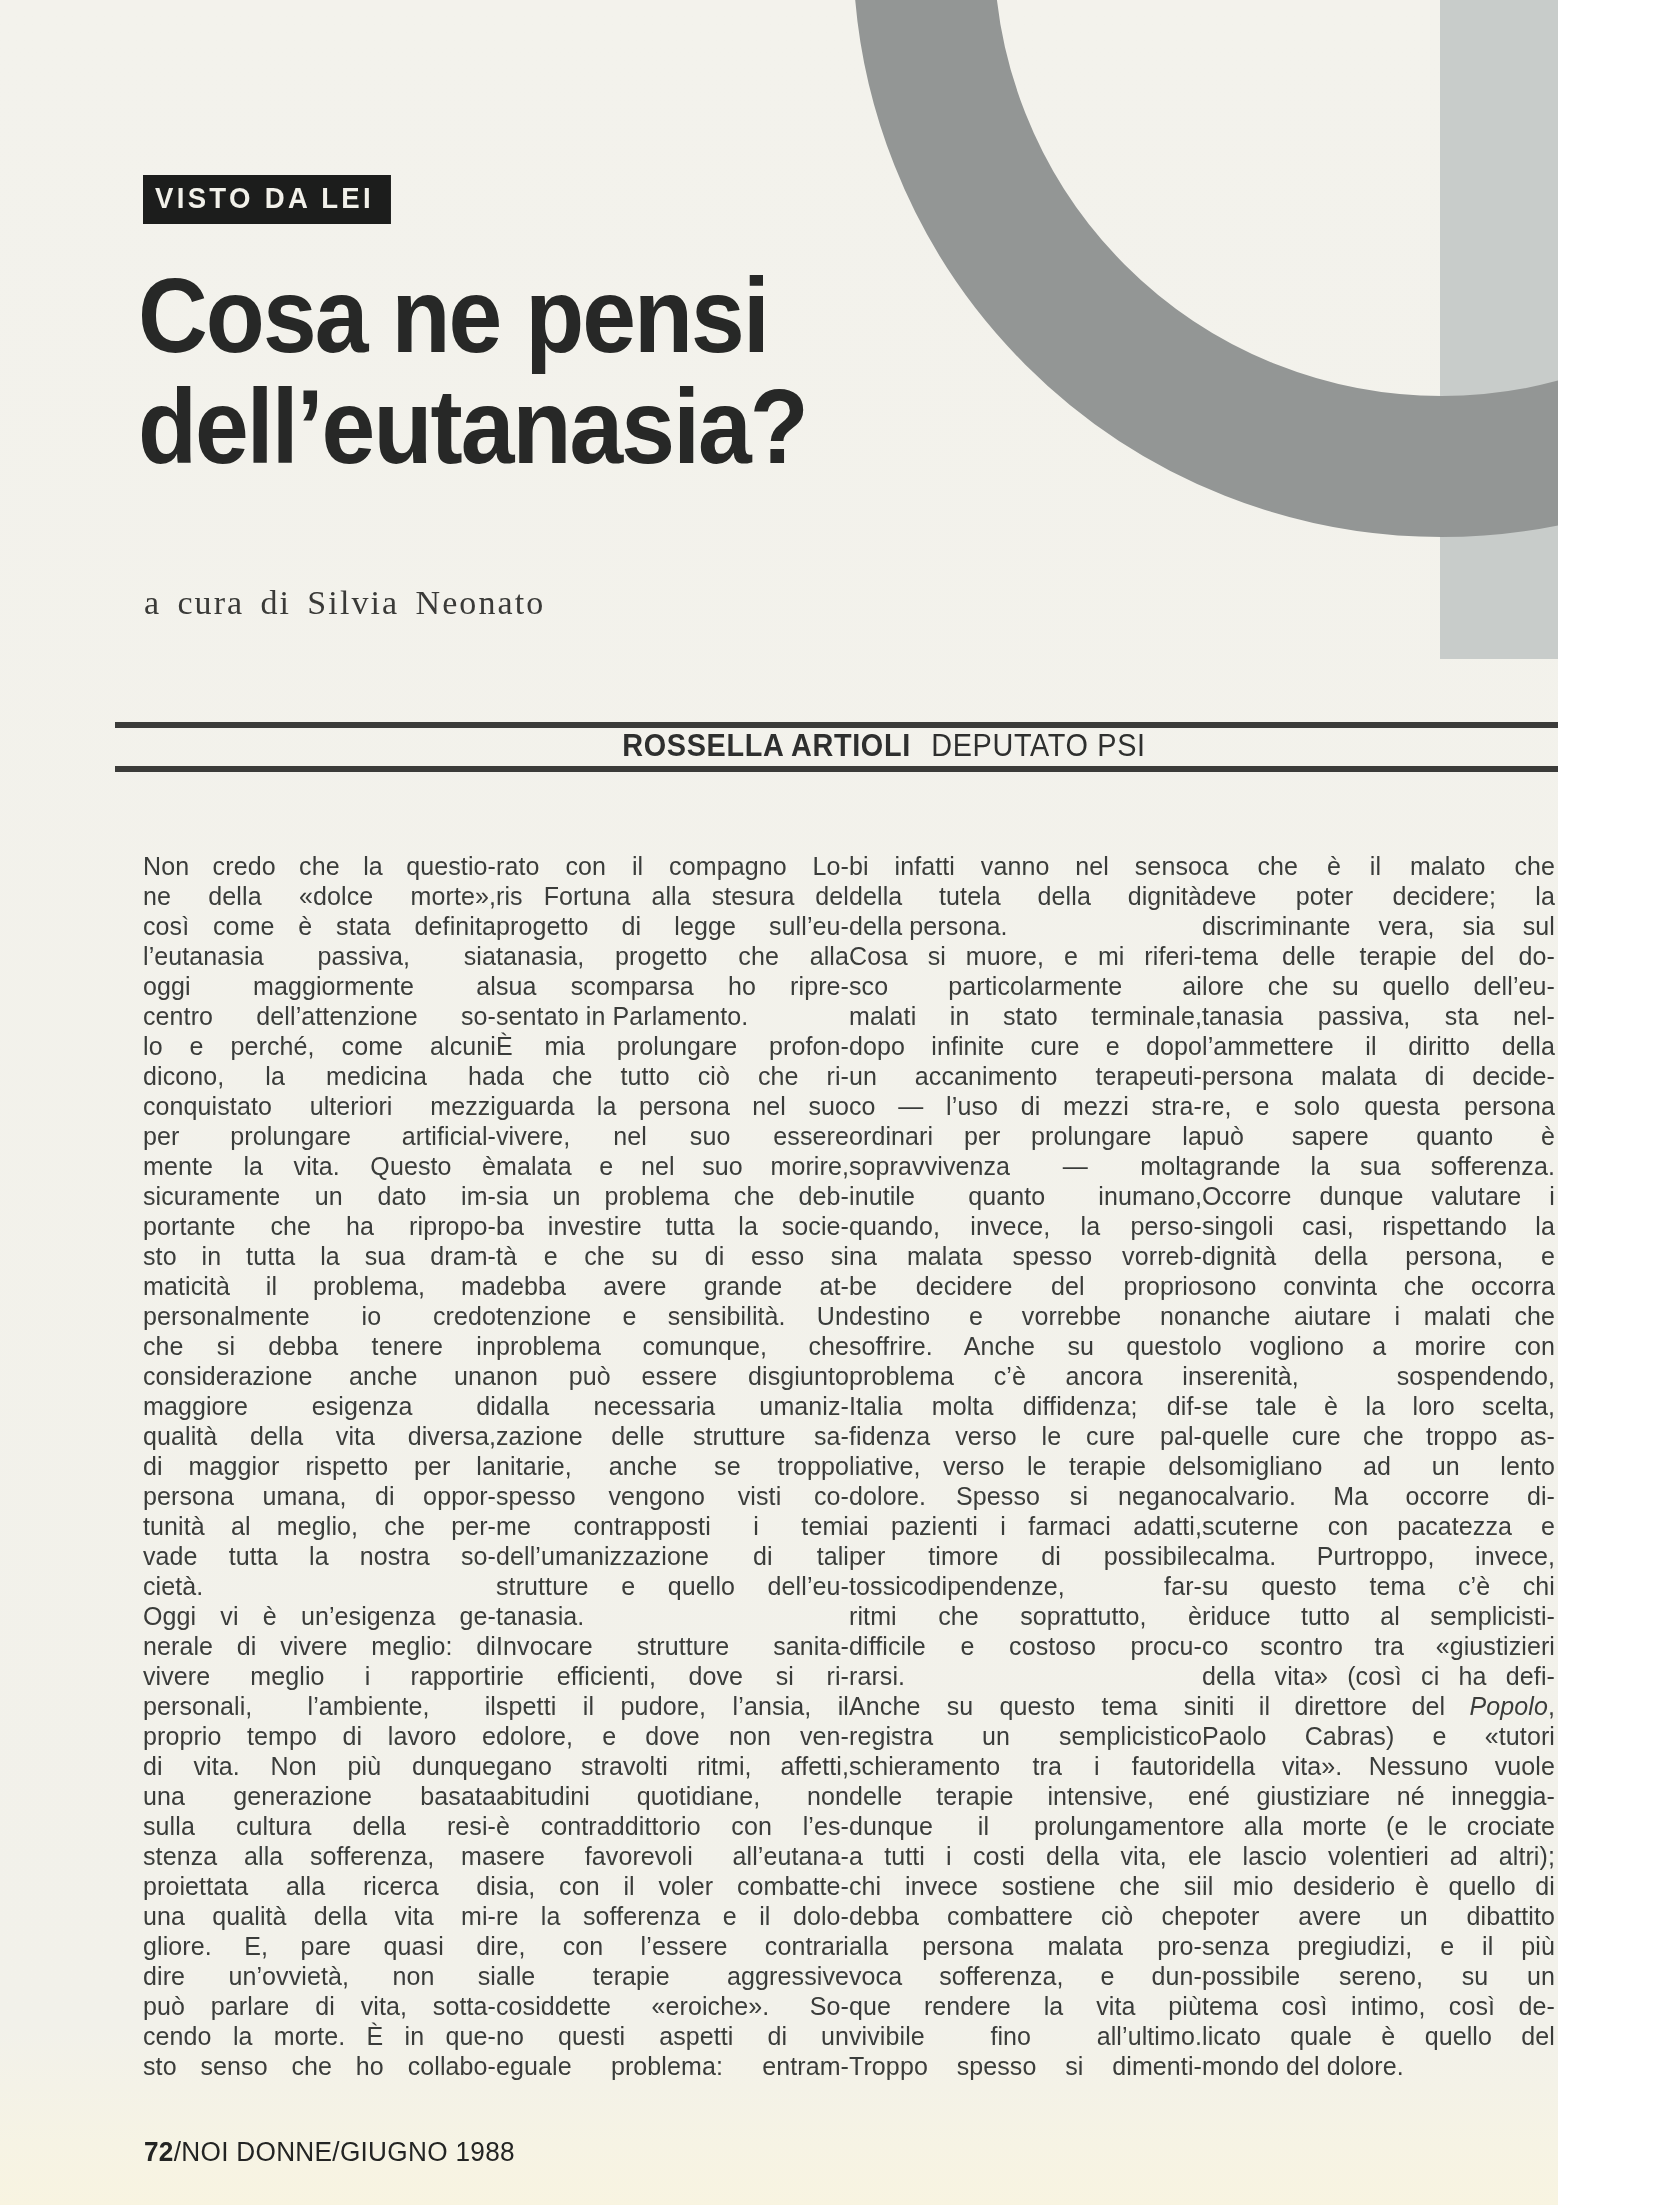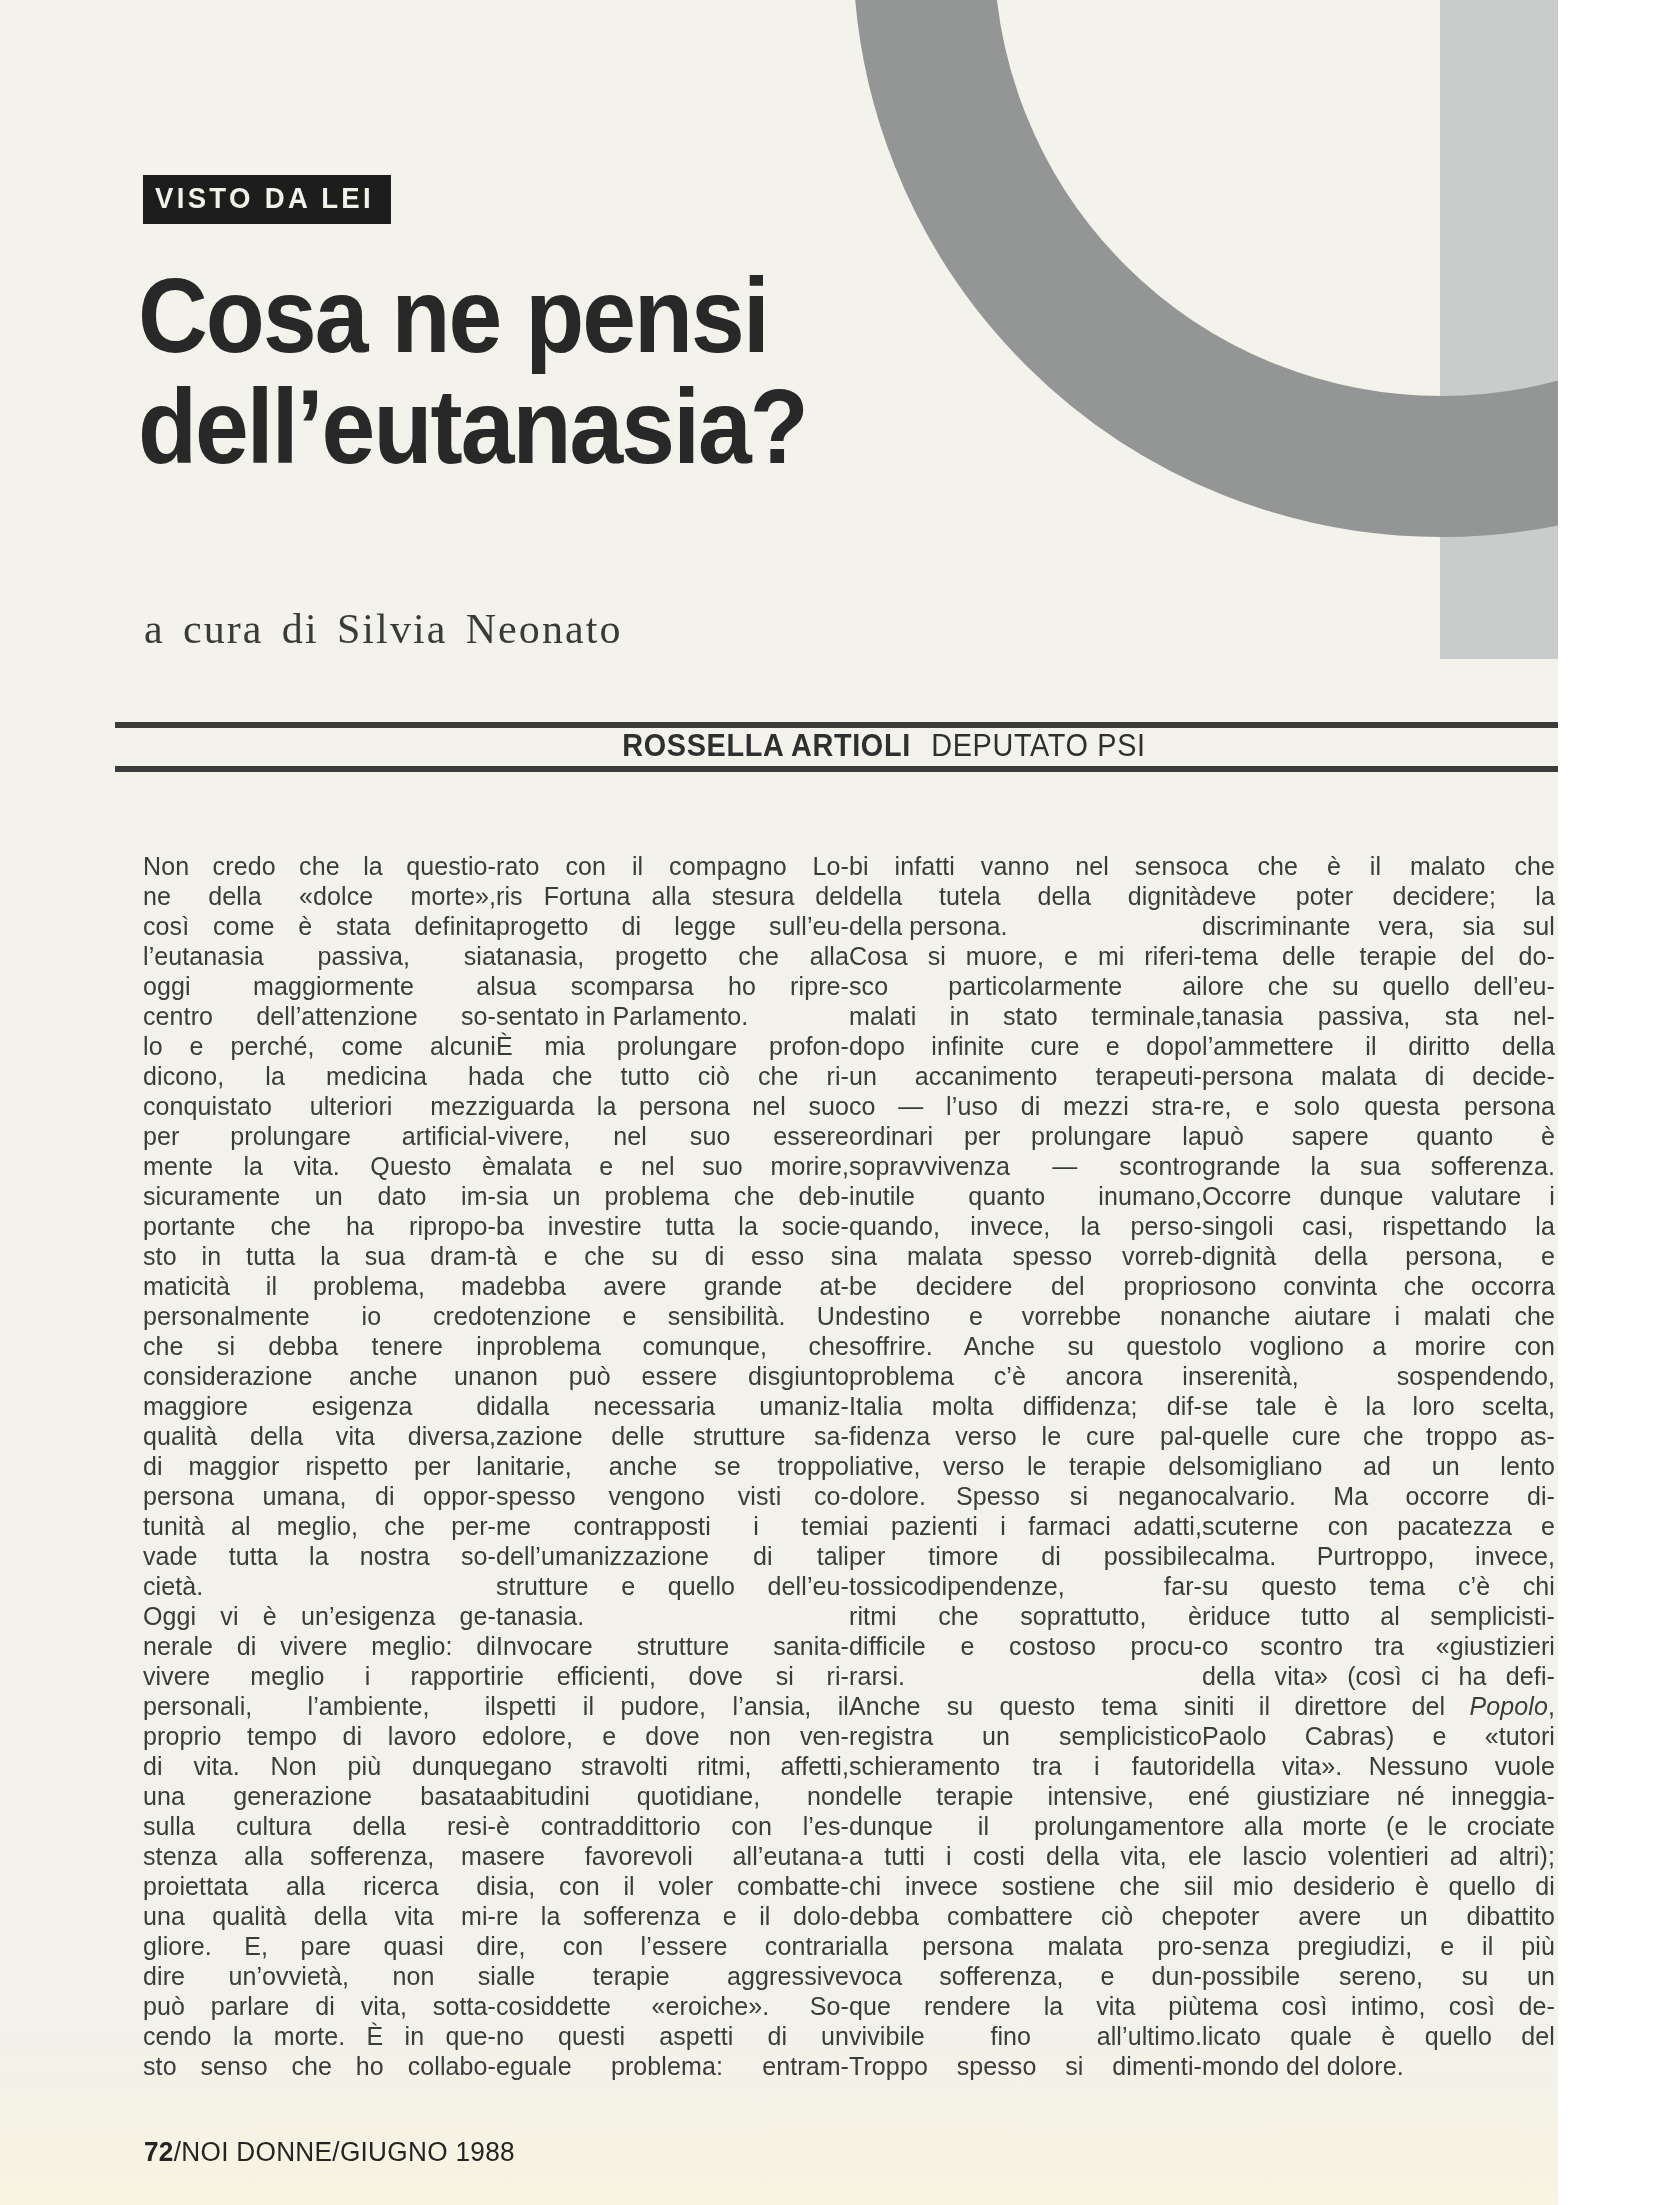--- a/index.html
+++ b/index.html
@@ -13,22 +13,22 @@
   
   .badge{position:absolute;left:143px;top:175px;background:#1c1d1c;color:#f2f1ea;
          font-size:29px;font-weight:700;letter-spacing:3.5px;padding:7px 18px 9px 12.6px;
          transform:scaleX(.95);transform-origin:left top;white-space:nowrap;}
   
   .title{position:absolute;left:138px;top:260px;margin:0;color:#272827;
          font-size:105px;line-height:1.06;font-weight:700;letter-spacing:-2.1px;
          transform:scaleX(.92);transform-origin:left top;}
   .title .tl{display:block;white-space:nowrap;}
   
-  .byline{position:absolute;left:144px;top:605px;font-family:"Liberation Serif", serif;
-          font-size:42px;color:#3a3a38;letter-spacing:2.1px;word-spacing:5.6px;white-space:nowrap;text-align:right;}
+  .byline{position:absolute;left:144px;top:584px;font-family:"Liberation Serif", serif;
+          font-size:34px;color:#3a3a38;letter-spacing:2.1px;word-spacing:5.6px;white-space:nowrap;text-align:right;}
   
   .rule{position:absolute;left:115px;width:1538px;height:6.3px;background:#3b3b39;}
   .rule-top{top:722px;}
   .rule-bottom{top:766px;}
   .kicker{position:absolute;left:115px;top:728px;width:1538px;text-align:center;
           font-size:31px;color:#2e2f2e;letter-spacing:0.7px;white-space:nowrap;
           transform:scaleX(.93);transform-origin:center top;}
   .kicker .kname{font-weight:700;}
   .kicker .krole{font-weight:400;margin-left:12.6px;}
   
@@ -162,21 +162,21 @@
         <div class="ln">bi infatti vanno nel senso</div>
         <div class="ln">della tutela della dignità</div>
         <div class="ln pend">della persona.</div>
         <div class="ln">Cosa si muore, e mi riferi-</div>
         <div class="ln">sco particolarmente ai</div>
         <div class="ln">malati in stato terminale,</div>
         <div class="ln">dopo infinite cure e dopo</div>
         <div class="ln">un accanimento terapeuti-</div>
         <div class="ln">co — l’uso di mezzi stra-</div>
         <div class="ln">ordinari per prolungare la</div>
-        <div class="ln">sopravvivenza — scontro</div>
+        <div class="ln">sopravvivenza — molta</div>
         <div class="ln">inutile quanto inumano,</div>
         <div class="ln">quando, invece, la perso-</div>
         <div class="ln">na malata spesso vorreb-</div>
         <div class="ln">be decidere del proprio</div>
         <div class="ln">destino e vorrebbe non</div>
         <div class="ln">soffrire. Anche su questo</div>
         <div class="ln">problema c’è ancora in</div>
         <div class="ln">Italia molta diffidenza; dif-</div>
         <div class="ln">fidenza verso le cure pal-</div>
         <div class="ln">liative, verso le terapie del</div>

